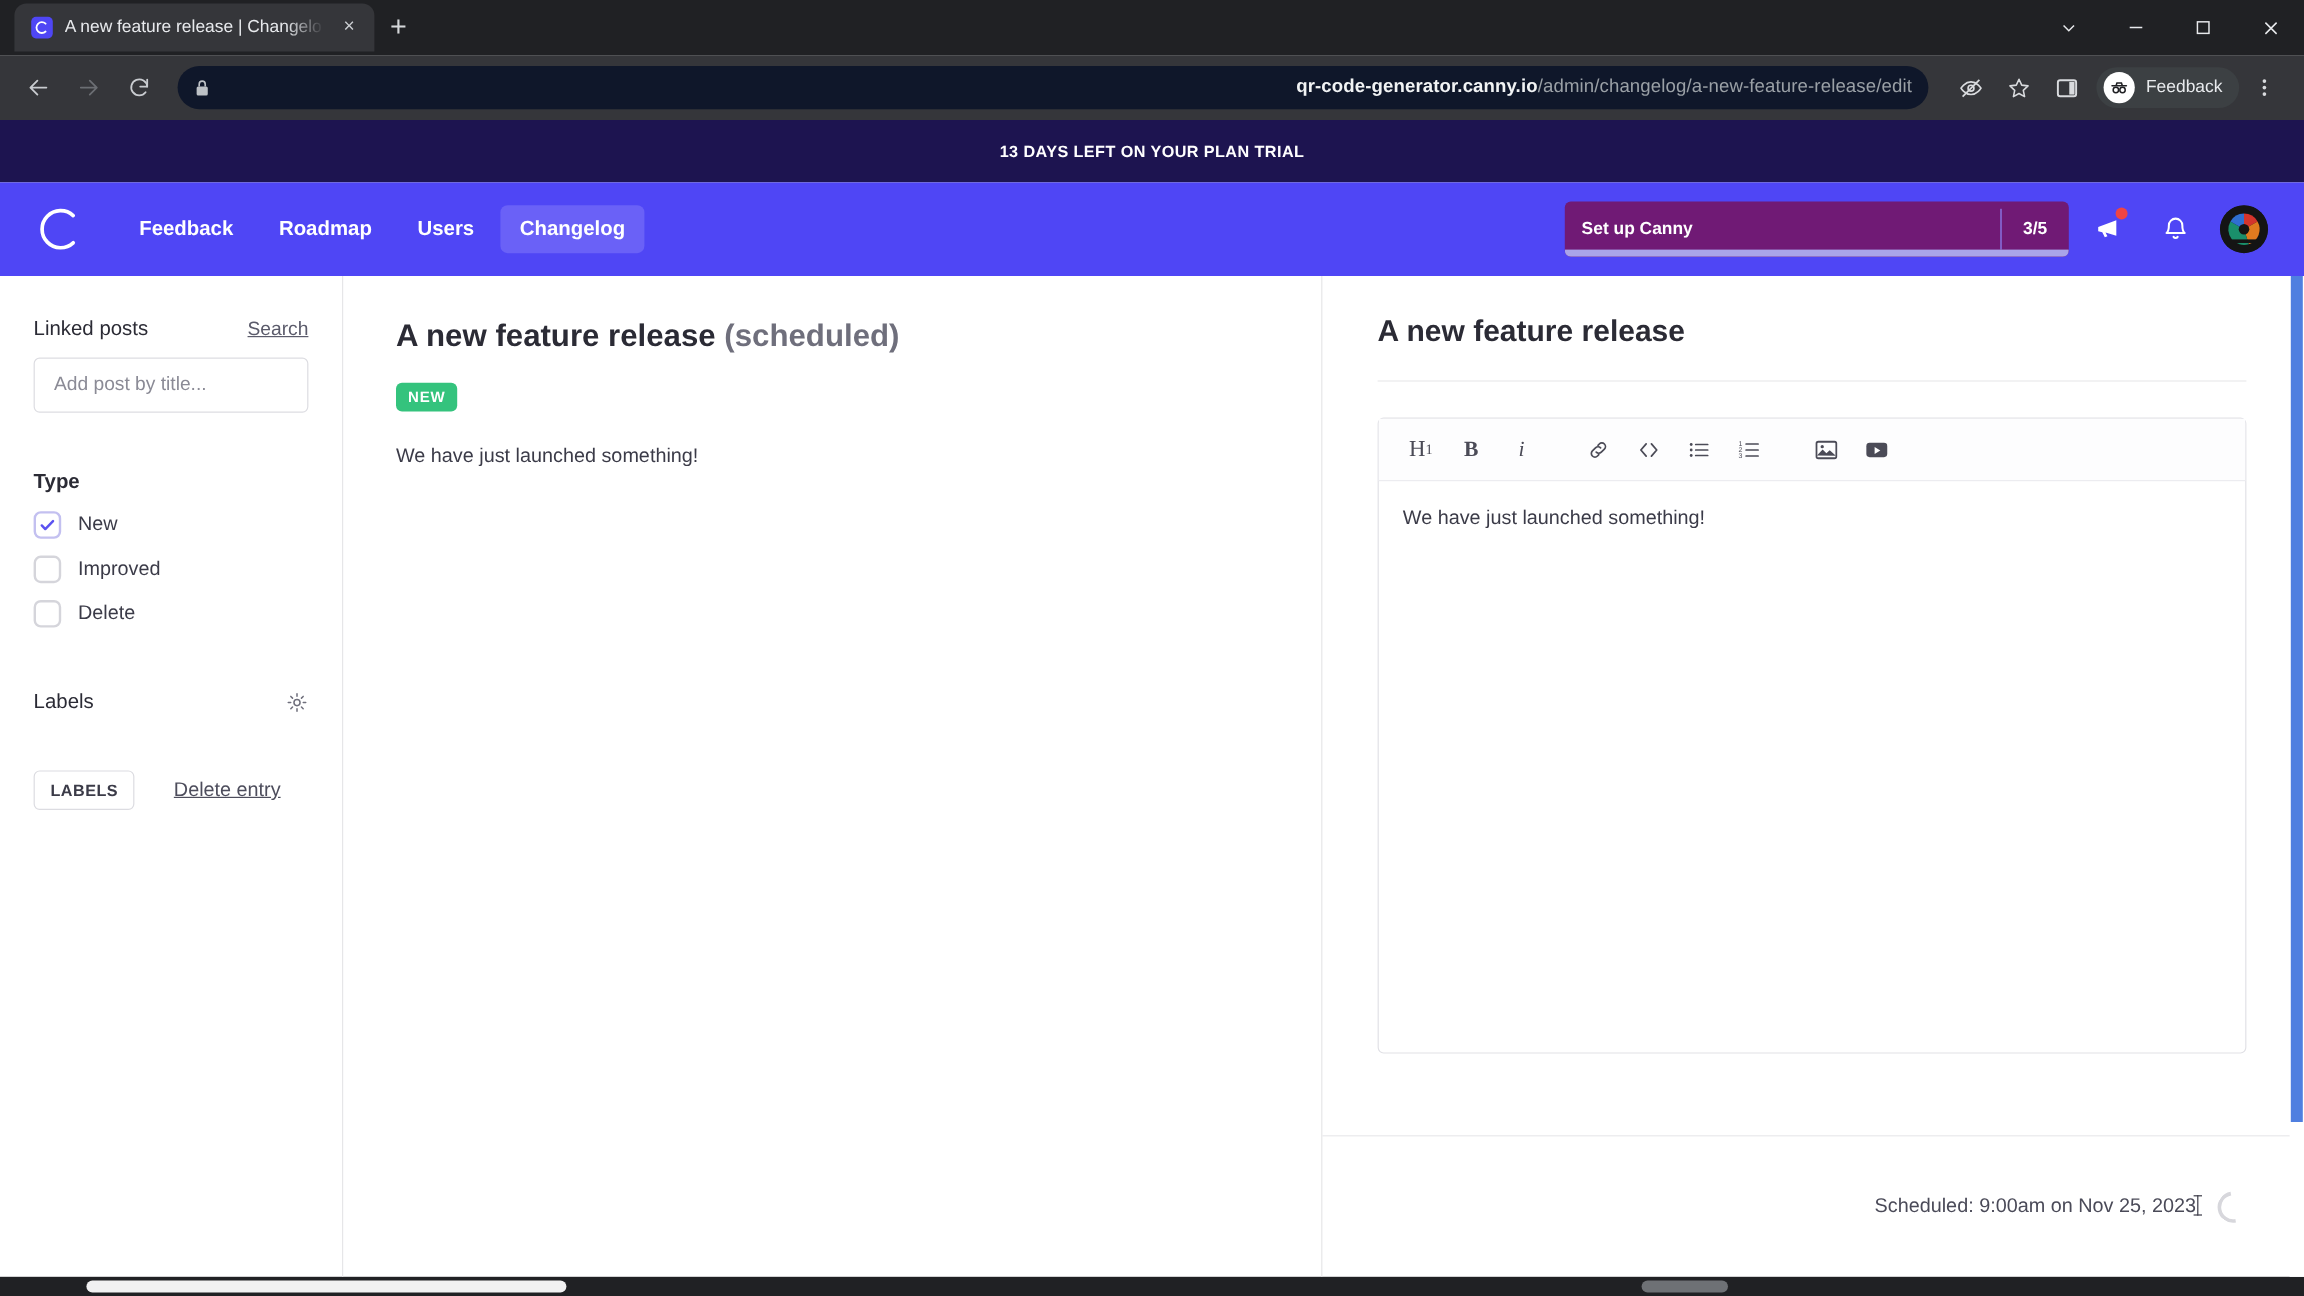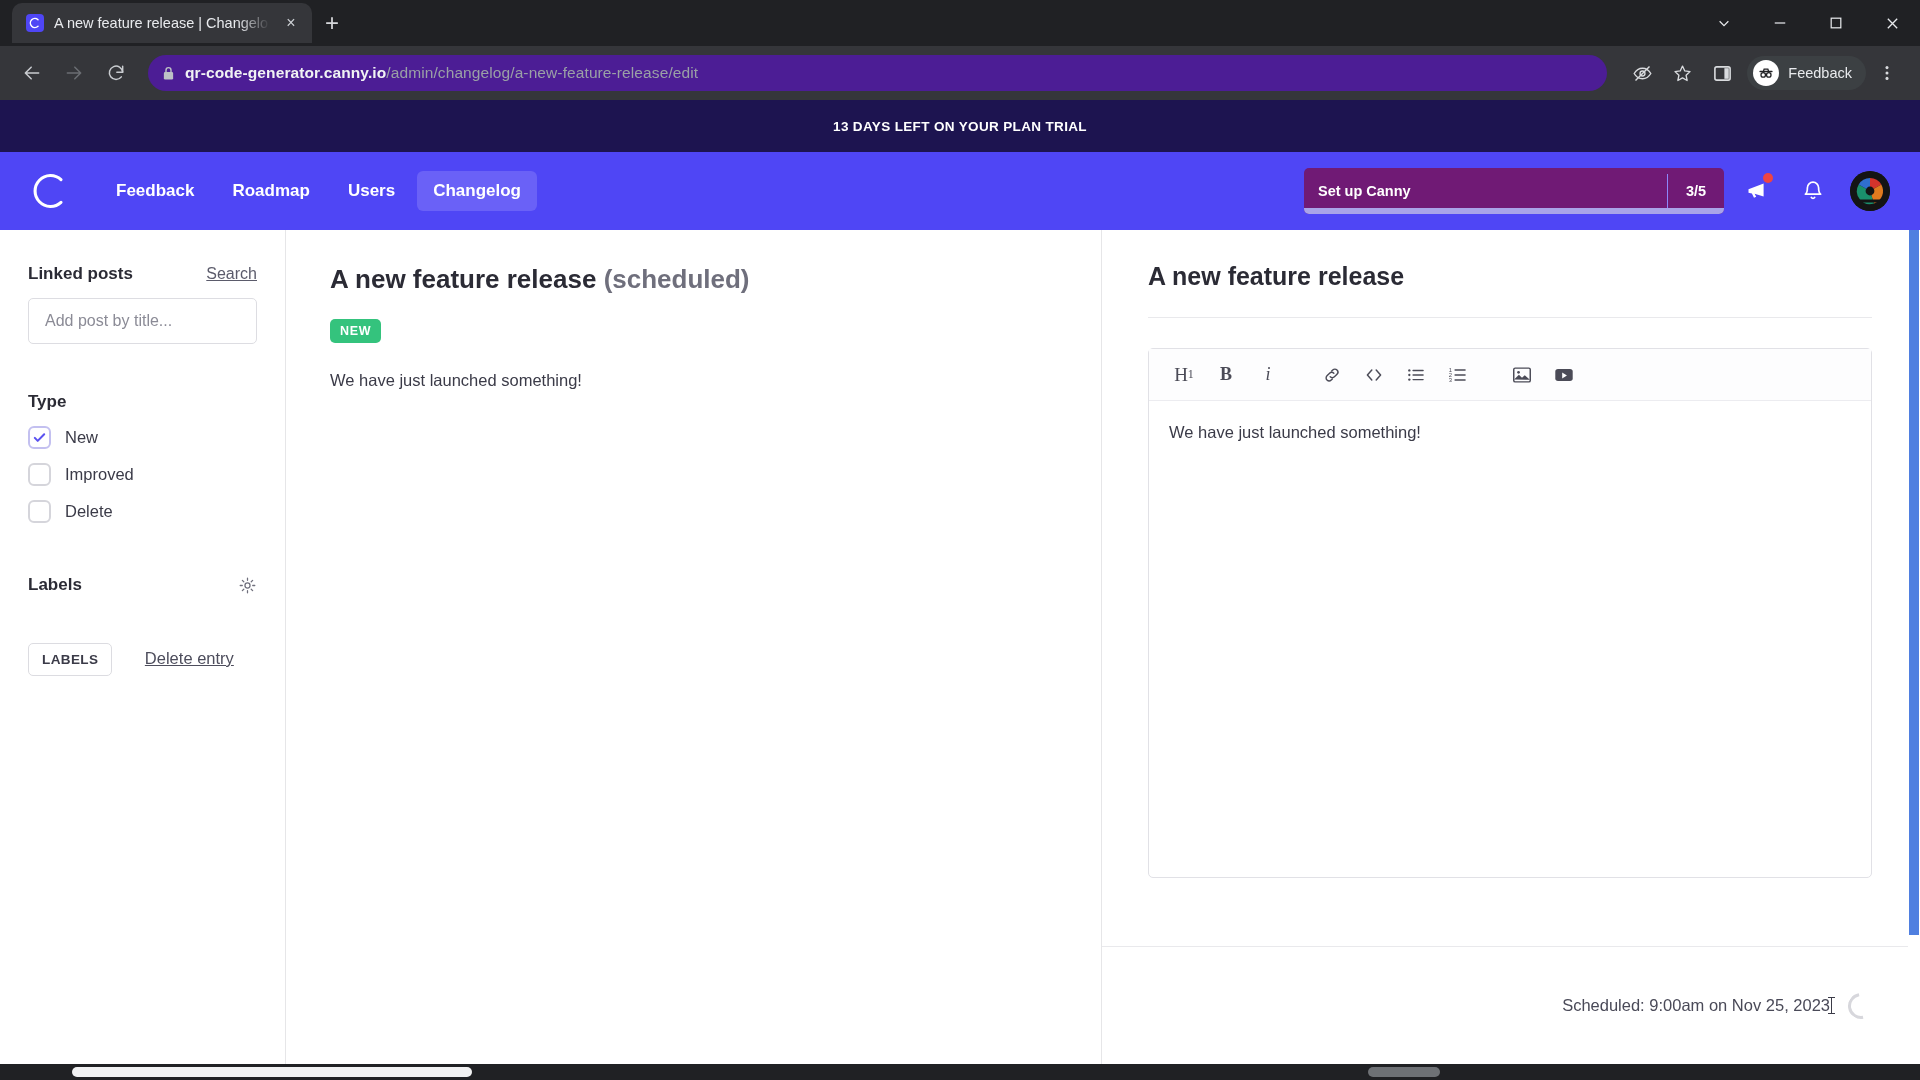--- a/index.html
+++ b/index.html
@@ -44,22 +44,22 @@
 
   .toolbar {
     height: 54px; background: #35363a; display: flex; align-items: center;
     padding: 0 14px; gap: 6px; flex: none;
   }
   .nav-btn { width: 36px; height: 36px; display: flex; align-items: center;
     justify-content: center; color: #c9ccd0; border-radius: 50%; }
   .nav-btn svg { display: block; }
   .nav-btn.disabled { color: #6b6e73; }
   .omnibox {
-    flex: 1; height: 36px; background: #4c1d95; border-radius: 18px;
-    display: flex; align-items: center; padding: 0 14px; margin-left: 8px; gap: 10px;
+    flex: 1; height: 36px; background: #0f172a; border-radius: 18px;
+    display: flex; align-items: center; padding: 0 14px; margin-left: 8px; gap: 10px; justify-content: space-between;
   }
   .omnibox .lock { color: #bdc1c6; display: flex; align-items: center; }
   .url { font-size: 15.5px; color: #9aa0a6; white-space: nowrap; letter-spacing: .1px; }
   .url b { color: #f1f3f4; font-weight: 700; }
   .tb-right { display: flex; align-items: center; gap: 2px; margin-left: 10px; }
   .tb-icon { width: 38px; height: 38px; display: flex; align-items: center;
     justify-content: center; color: #d9dbde; }
   .incognito-pill {
     display: flex; align-items: center; gap: 9px; background: #3c4043;
     height: 34px; border-radius: 17px; padding: 0 14px 0 6px; margin-left: 4px;
@@ -112,21 +112,21 @@
     margin-left: 4px;
   }
 
   
   .workspace { flex: 1; display: flex; min-height: 0; position: relative; }
 
   .sidebar {
     width: 286px; flex: none; border-right: 1px solid #e6e6e8; padding: 34px 28px 0 28px;
   }
   .side-head { display: flex; align-items: baseline; justify-content: space-between; }
-  .side-title { font-size: 17px; font-weight: 700; color: #2b2b35; }
+  .side-title { font-size: 17px; font-weight: 400; color: #2b2b35; }
   .side-link { font-size: 16px; color: #5b5b6b; text-decoration: underline; }
   .add-post {
     margin-top: 14px; width: 100%; height: 46px; border: 1px solid #dddde2;
     border-radius: 5px; padding: 0 16px; font-size: 16px; color: #8b8b96;
     font-family: inherit; background: #fff; outline: none;
   }
   .add-post::placeholder { color: #8b8b96; }
   .sec-title { font-size: 17px; font-weight: 700; color: #2b2b35; margin-top: 48px; }
   .checkrow { display: flex; align-items: center; gap: 14px; margin-top: 14px; }
   .cbox { width: 23px; height: 23px; border-radius: 6px; border: 2px solid #d5d5db;

